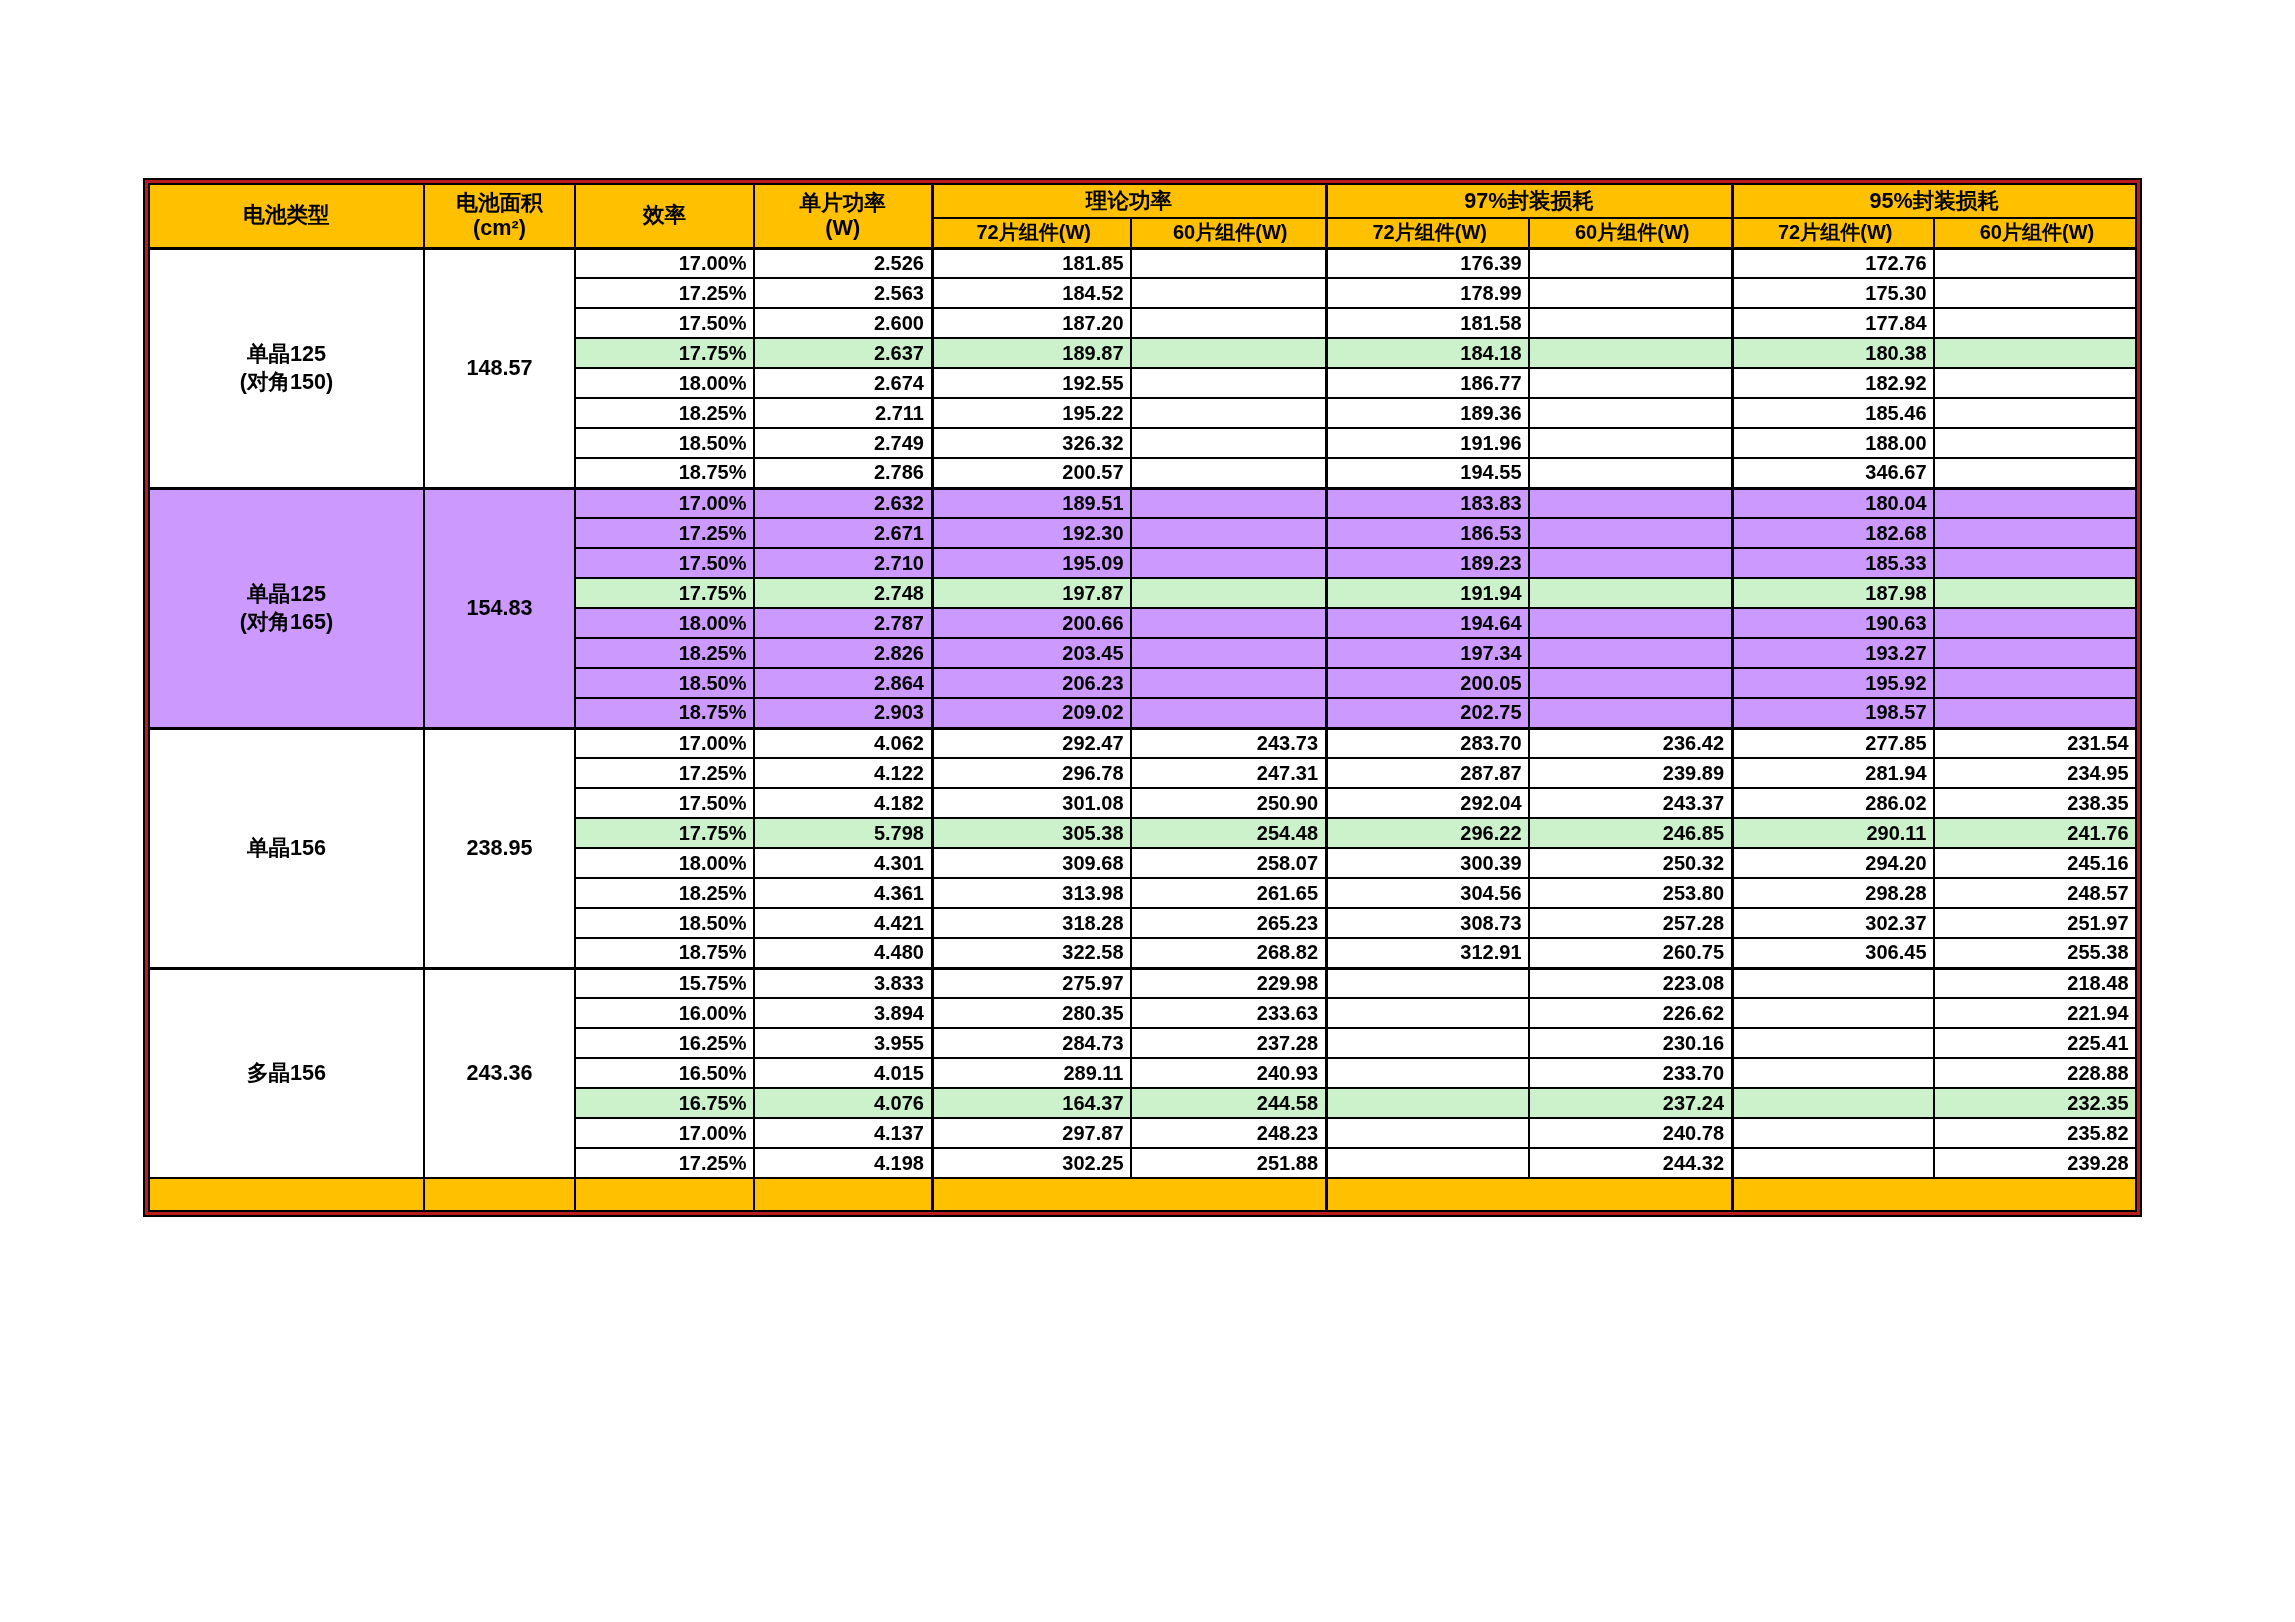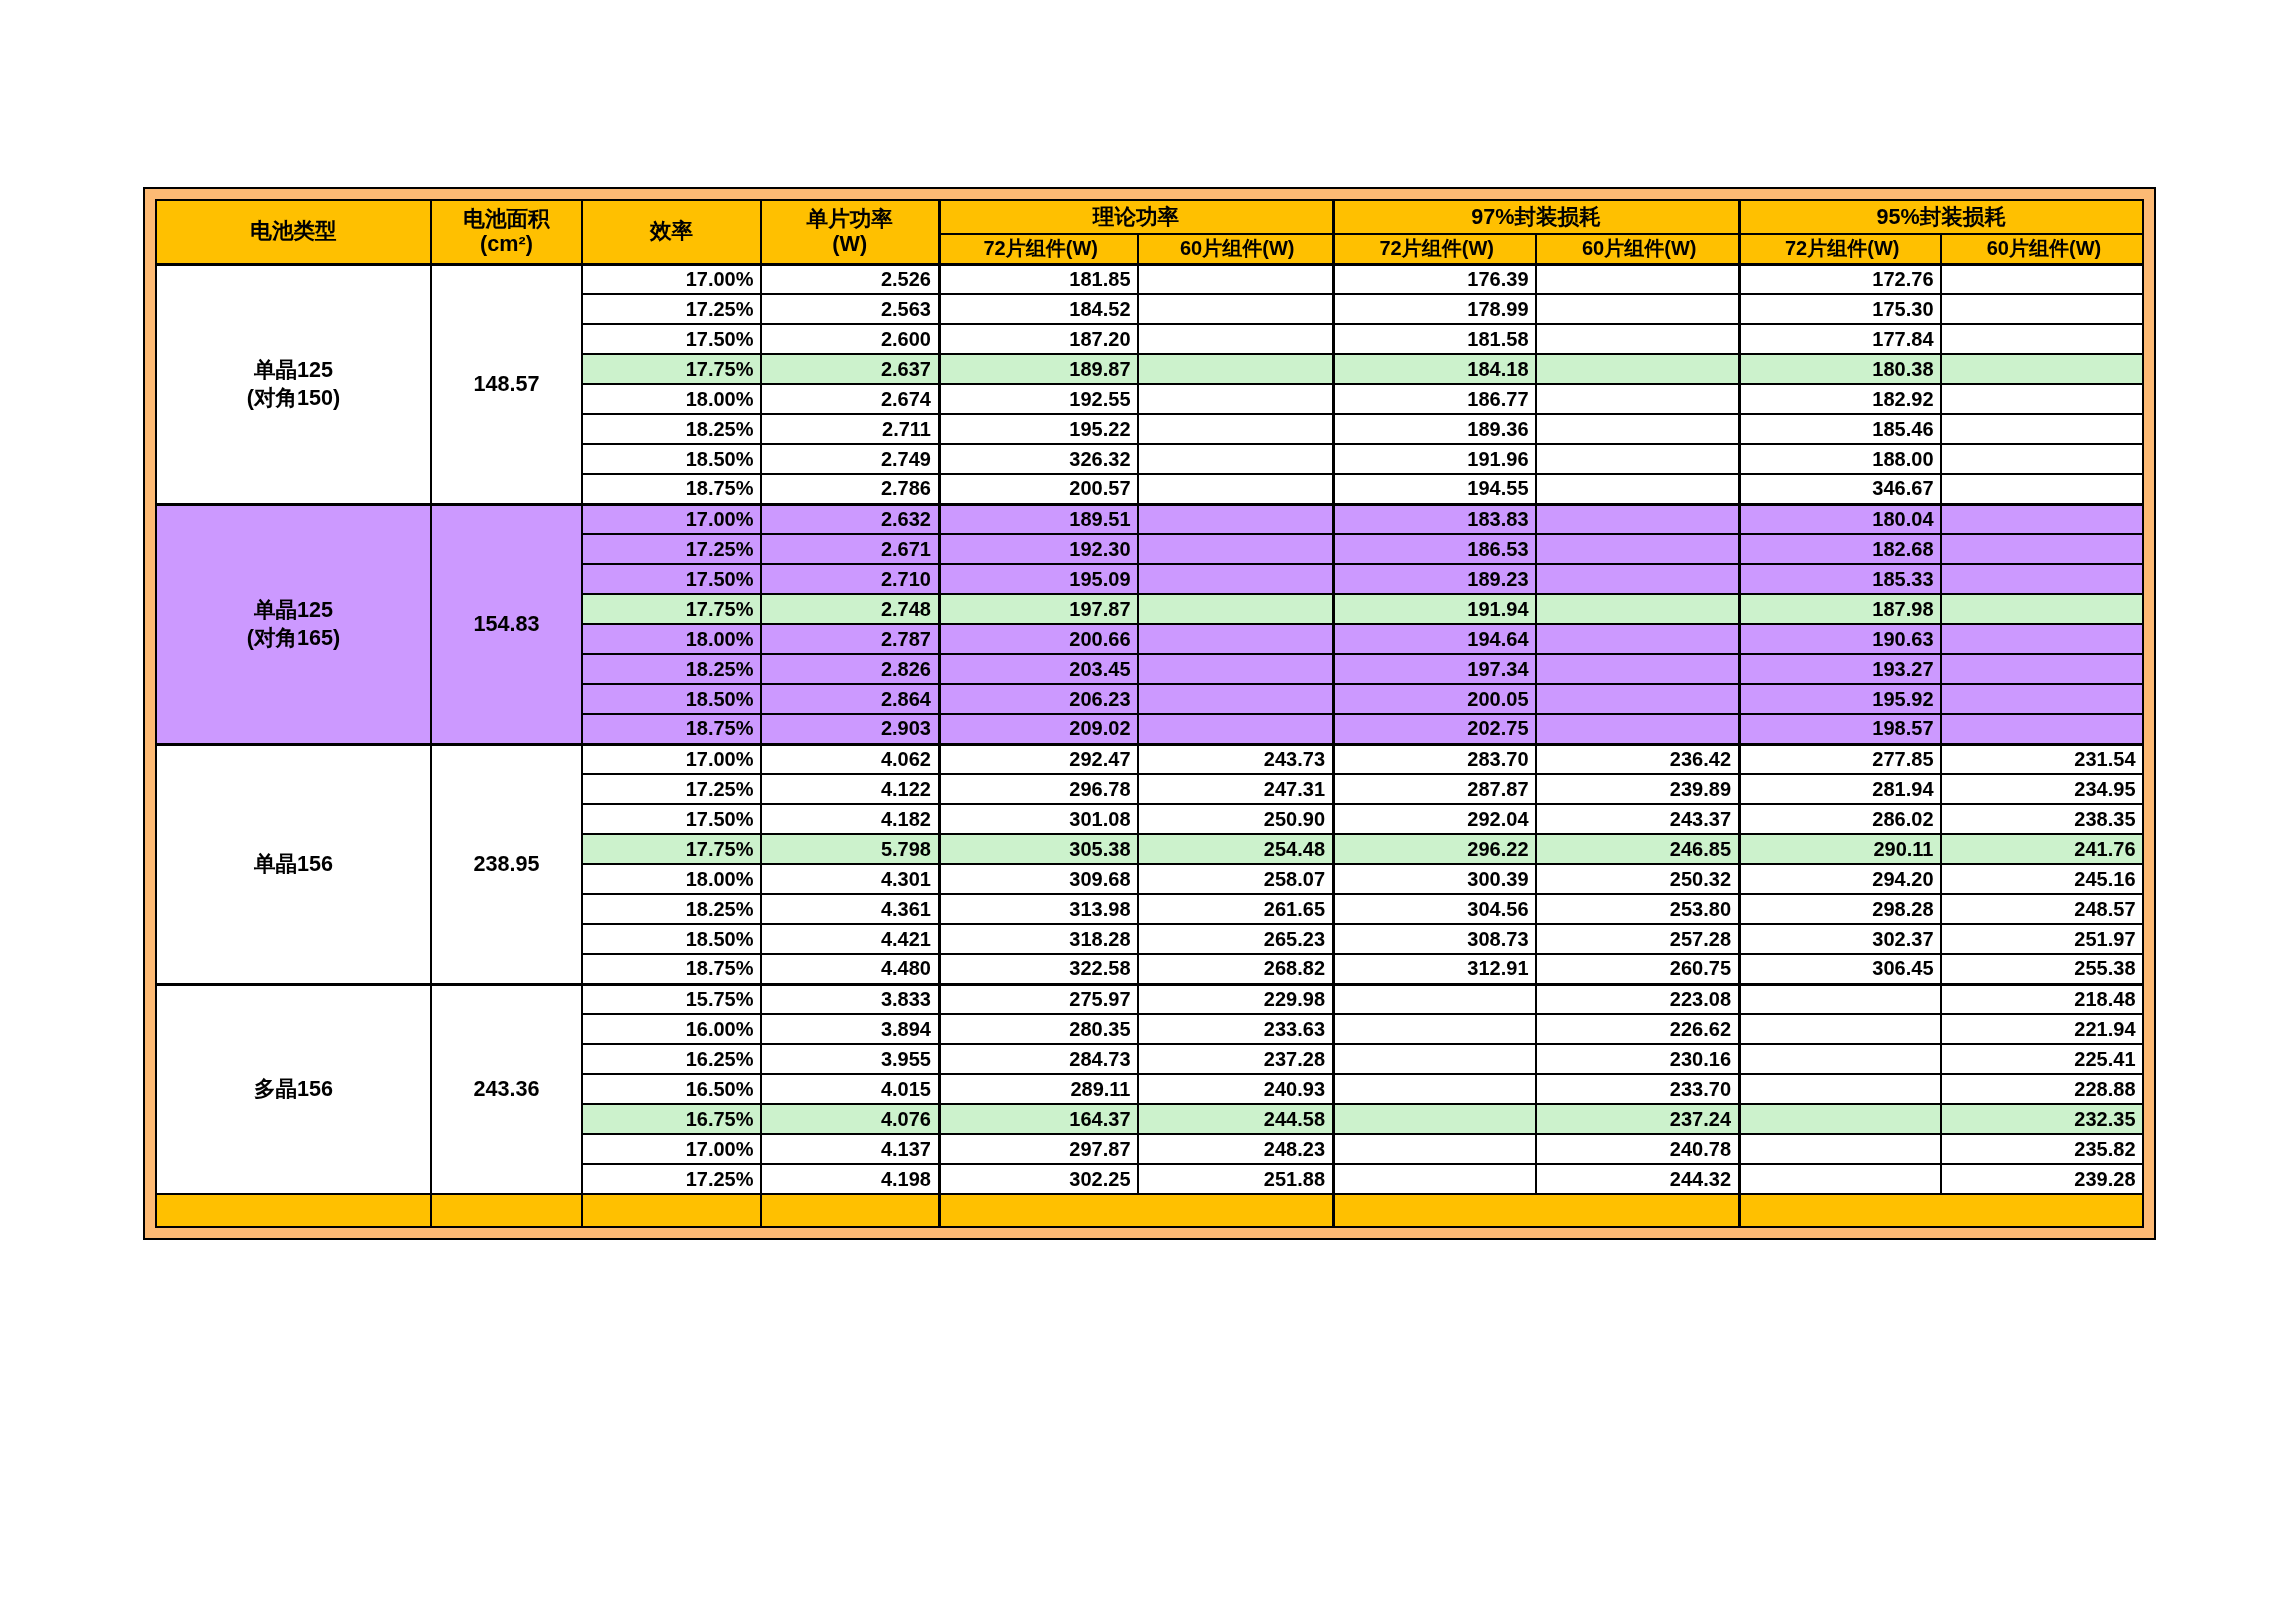--- a/index.html
+++ b/index.html
@@ -6,24 +6,24 @@
   html, body { margin: 0; padding: 0; }
   body {
     width: 2295px; height: 1623px;
     background: #ffffff;
     font-family: "Liberation Sans", "DejaVu Sans", sans-serif;
     color: #000;
   }
   .page { position: relative; width: 2295px; height: 1623px; overflow: hidden; }
 
   .table-frame {
-    position: absolute; left: 143px; top: 187px;
+    position: absolute; left: 143px; top: 178px;
     border: 2.6px solid #000;
-    padding: 10px;
-    background: #fdba74;
+    padding: 3px;
+    background: #b91c1c;
     display: inline-block;
   }
   table { border-collapse: collapse; table-layout: fixed; }
   th, td {
     border: 2px solid #000;
     font-weight: bold;
     overflow: hidden;
     padding: 0;
     line-height: 1.15;
   }

